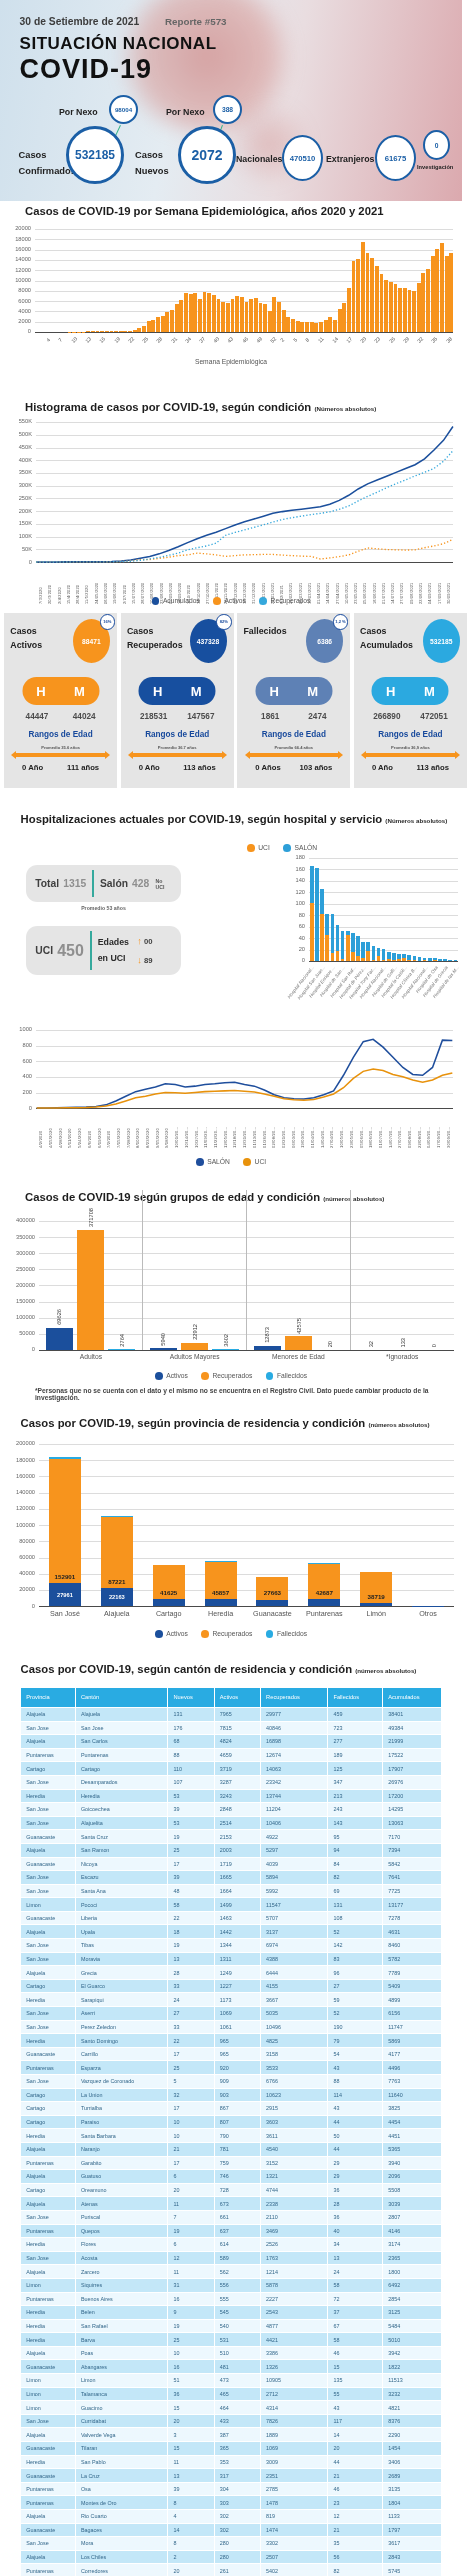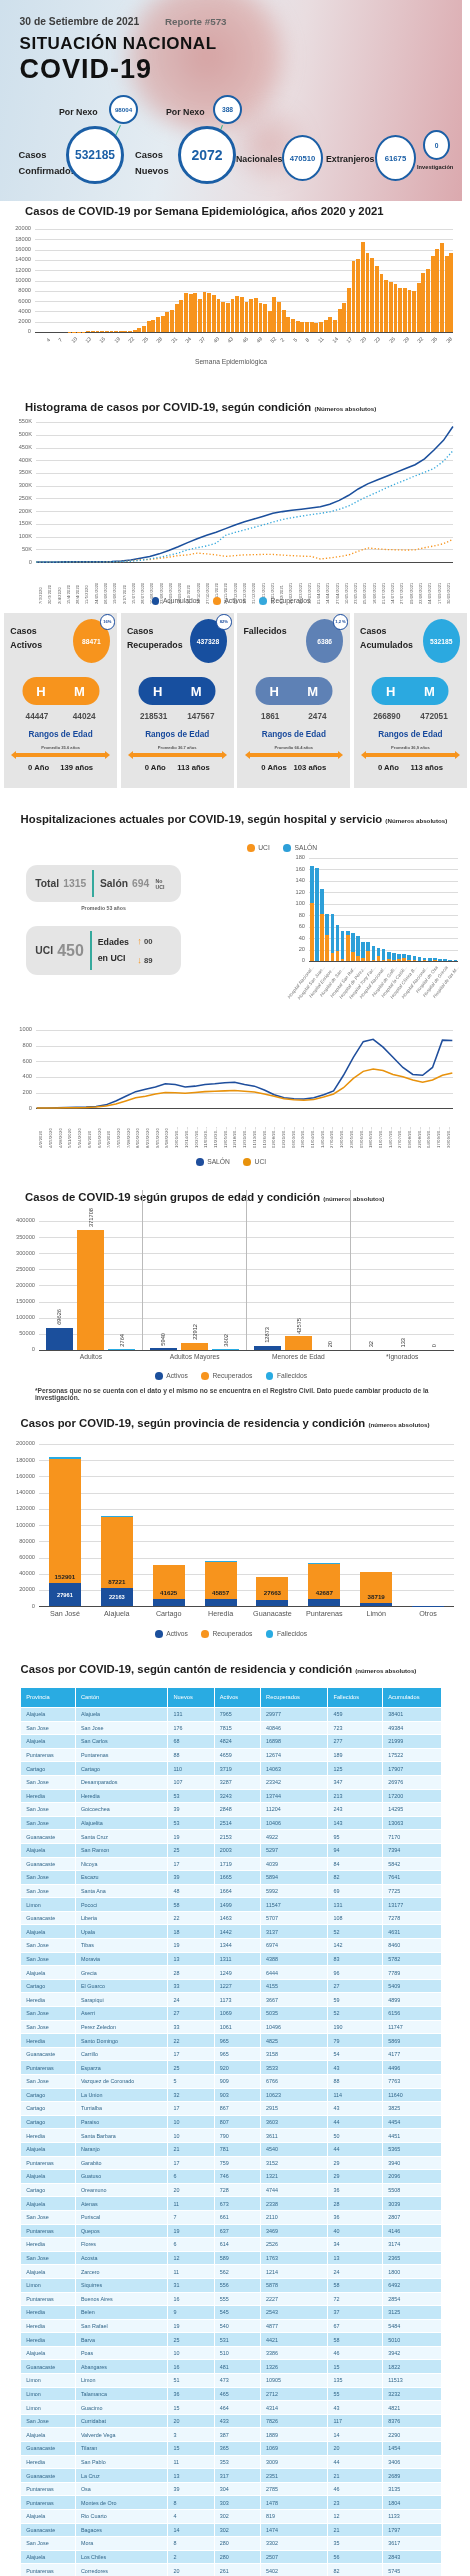--- a/index.html
+++ b/index.html
@@ -48,21 +48,21 @@
   .card .ell { position:absolute; right:7.2px; top:6.2px; width:37px; height:44px; border-radius:50%; display:flex; align-items:center; justify-content:center; color:#fff; font-weight:bold; font-size:6.7px; }
   .card .badge { position:absolute; right:2.1px; top:1px; width:15.5px; height:15.5px; background:#fff; border:1.5px solid #17499c; border-radius:50%; color:#17499c; font-size:4.1px; font-weight:bold; display:flex; align-items:center; justify-content:center; }
   .card .pill { position:absolute; left:50%; transform:translateX(-50%); top:64px; width:77px; height:28px; border-radius:14.4px; color:#fff; font-size:13px; font-weight:bold; display:flex; align-items:center; justify-content:space-around; }
   .card .hm { position:absolute; top:99px; width:100%; display:flex; justify-content:space-around; font-size:8.2px; font-weight:bold; color:#4c4c4c; padding:0 9.3px; }
   .card .rang { position:absolute; top:117px; width:100%; text-align:center; font-size:8.2px; font-weight:bold; color:#17499c; }
   .card .prom { position:absolute; top:132px; width:100%; text-align:center; font-size:4.1px; font-weight:bold; color:#555; }
   .arrow { position:absolute; top:138px; left:7.2px; right:7.2px; height:8.2px; display:flex; align-items:center; }
   .arrow .shaft { flex:1; height:3.6px; background:#f7941d; }
   .arrow .tl { width:0; height:0; border:4.6px solid transparent; border-right:5.7px solid #f7941d; border-left:none; }
   .arrow .tr { width:0; height:0; border:4.6px solid transparent; border-left:5.7px solid #f7941d; border-right:none; }
-  .card .ages { position:absolute; top:150px; width:100%; display:flex; justify-content:space-between; padding:0 24px; font-size:7.7px; font-weight:bold; color:#222; }
+  .card .ages { position:absolute; top:150px; width:100%; display:flex; justify-content:space-between; padding:0 18px; font-size:7.7px; font-weight:bold; color:#222; }
   
   .hbox { position:absolute; background:#e5e5e5; border-radius:11.3px; display:flex; align-items:center; }
   .tealdiv { width:1.5px; background:#35a99d; align-self:stretch; margin:5.2px 6.2px; }
   
   table { border-collapse:collapse; width:422px; margin:0 auto; font-size:5.4px; }
   th { background:#29abe2; color:#fff; text-align:left; font-weight:normal; font-size:5.7px; padding:6.7px 5.2px; border:0.8px solid #fff; }
   td { padding:3.3px 5.2px; border:0.8px solid #fff; color:#33678a; }
   tr.odd td { background:#c3e7f8; }
   tr.even td { background:#edf8fe; }
 </style>
@@ -502,21 +502,21 @@
       </div>
       <div class="rang">Rangos de Edad</div>
       <div class="prom">Promedio 35.6 años</div>
       <div class="arrow">
         <div class="tl"></div>
         <div class="shaft"></div>
         <div class="tr"></div>
       </div>
       <div class="ages">
         <span>0 Año</span>
-        <span>139 años</span>
+        <span>111 años</span>
       </div>
     </div>
     <div class="card">
       <div class="ttl">Casos Recuperados</div>
       <div class="ell" style="background: rgb(23, 79, 159);">437328</div>
       <div class="badge">82%</div>
       <div class="pill" style="background: rgb(23, 79, 159);">
         <span>H</span>
         <span>M</span>
       </div>
@@ -585,21 +585,21 @@
     </div>
   </div>
 
 <div class="sec" id="s3" style="height:397px;">
   <div style="position:absolute;left:20.6px;top:25px;" class="ctitle"><span>Hospitalizaciones actuales por COVID-19, según hospital y servicio</span> <small>(Números absolutos)</small></div>
   <div class="hbox" style="left:26px;top:77px;width:155px;height:37px;padding:0 9.3px;">
     <span style="font-size:10.3px;font-weight:bold;color:#3f3f3f;">Total</span>
     <span style="font-size:10.3px;font-weight:bold;color:#8f8f8f;margin-left:4.1px;">1315</span>
     <div class="tealdiv"></div>
     <span style="font-size:10.3px;font-weight:bold;color:#3f3f3f;">Salón</span>
-    <span style="font-size:10.3px;font-weight:bold;color:#8f8f8f;margin-left:4.1px;">694</span>
+    <span style="font-size:10.3px;font-weight:bold;color:#8f8f8f;margin-left:4.1px;">428</span>
     <span style="font-size:5.2px;font-weight:bold;color:#555;margin-left:6.2px;">No UCI</span>
   </div>
   <div style="position:absolute;left:26px;top:117px;width:155px;text-align:center;font-size:5.2px;font-weight:bold;color:#666;">Promedio 53 años</div>
   <div class="hbox" style="left:26px;top:138px;width:155px;height:49px;padding:0 9.3px;">
     <span style="font-size:10.3px;font-weight:bold;color:#3f3f3f;">UCI</span>
     <span style="font-size:16px;font-weight:bold;color:#8f8f8f;margin-left:4.1px;">450</span>
     <div class="tealdiv"></div>
     <div style="font-size:8.8px;font-weight:bold;color:#2b2b2b;line-height:1.8;">
       <div>Edades</div>
       <div>en UCI</div>

